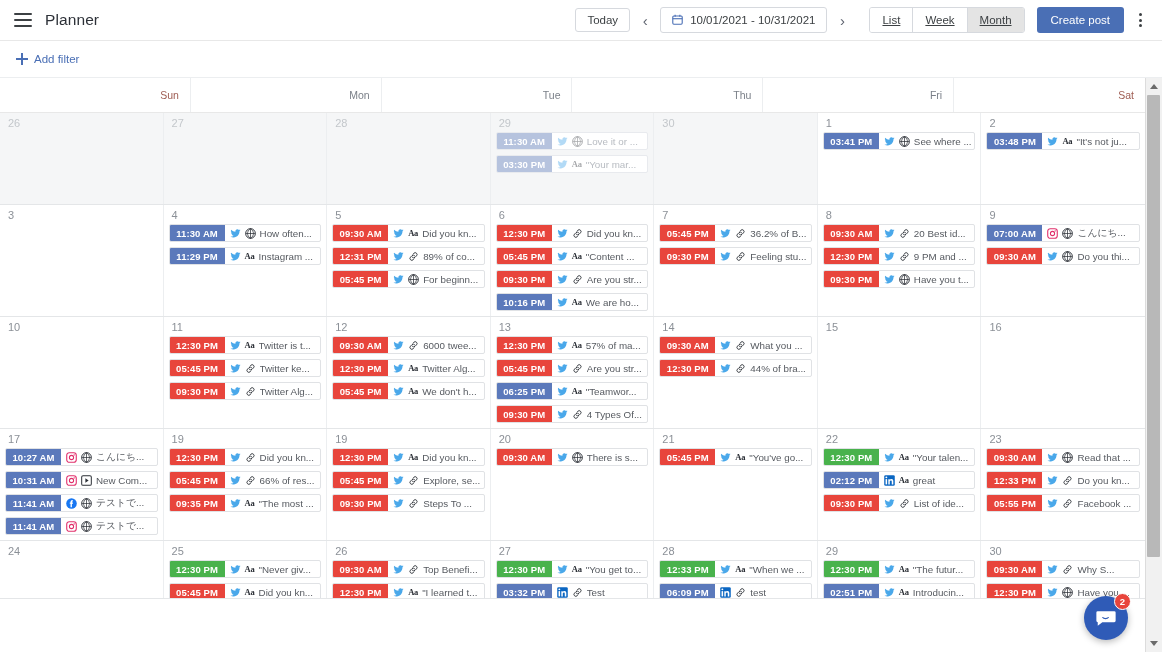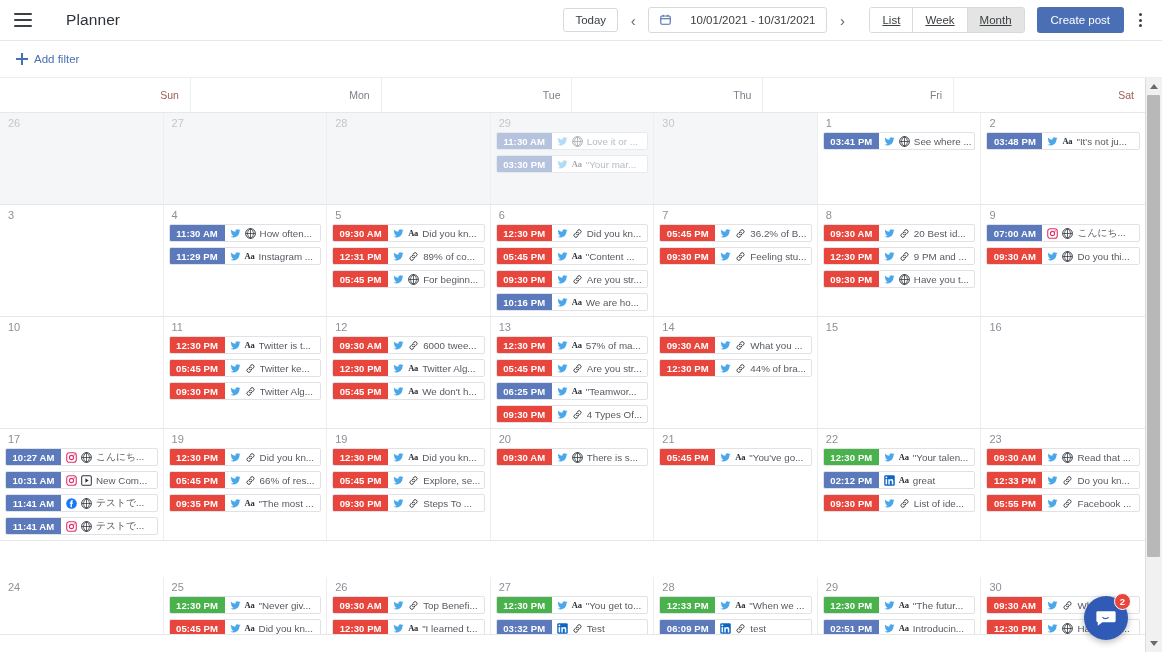--- a/index.html
+++ b/index.html
@@ -22,21 +22,21 @@
     position: relative;
   }
   .hamburger {
     width: 18px; height: 14px;
     margin-left: 14px;
     display: flex; flex-direction: column; justify-content: space-between;
     cursor: pointer;
   }
   .hamburger i { display: block; height: 2px; background: #3c4043; border-radius: 1px; }
   .app-title {
-    margin-left: 34px;
+    margin-left: 13px;
     font-size: 15.5px;
     color: #2d3138;
     font-weight: 400;
     letter-spacing: .1px;
   }
   .topbar-right {
     margin-left: auto;
     display: flex;
     align-items: center;
     padding-right: 8px;
@@ -61,21 +61,21 @@
     cursor: pointer;
     user-select: none;
   }
   .daterange {
     height: 26px;
     border: 1px solid #d6d9de;
     border-radius: 3px;
     background: #fff;
     display: flex; align-items: center;
     padding: 0 11px;
-    gap: 19px;
+    gap: 7px;
     font-size: 11.5px;
     color: #3c4043;
     cursor: pointer;
   }
   .cal-ico {
     width: 11px; height: 12px;
     position: relative;
     display: inline-block;
   }
   .cal-ico svg { display: block; }
@@ -175,21 +175,21 @@
   .dow.weekend { color: #9e5c52; }
 
   .weeks { display: block; }
   .week {
     display: grid;
     grid-template-columns: repeat(7, 1fr);
     border-bottom: 1px solid #e4e6e8;
     height: 112px;
   }
   .week.w1 { height: 92px; }
-  .week.w6 { height: 58px; margin-top: 36px; }
+  .week.w6 { height: 58px; }
   .daycell {
     border-right: 1px solid #eceef0;
     padding: 4px 5px 0 5px;
     overflow: hidden;
     position: relative;
   }
   .daycell:last-child { border-right: none; }
   .daycell.other { background: #f5f6f7; }
   .daynum {
     font-size: 11px;

